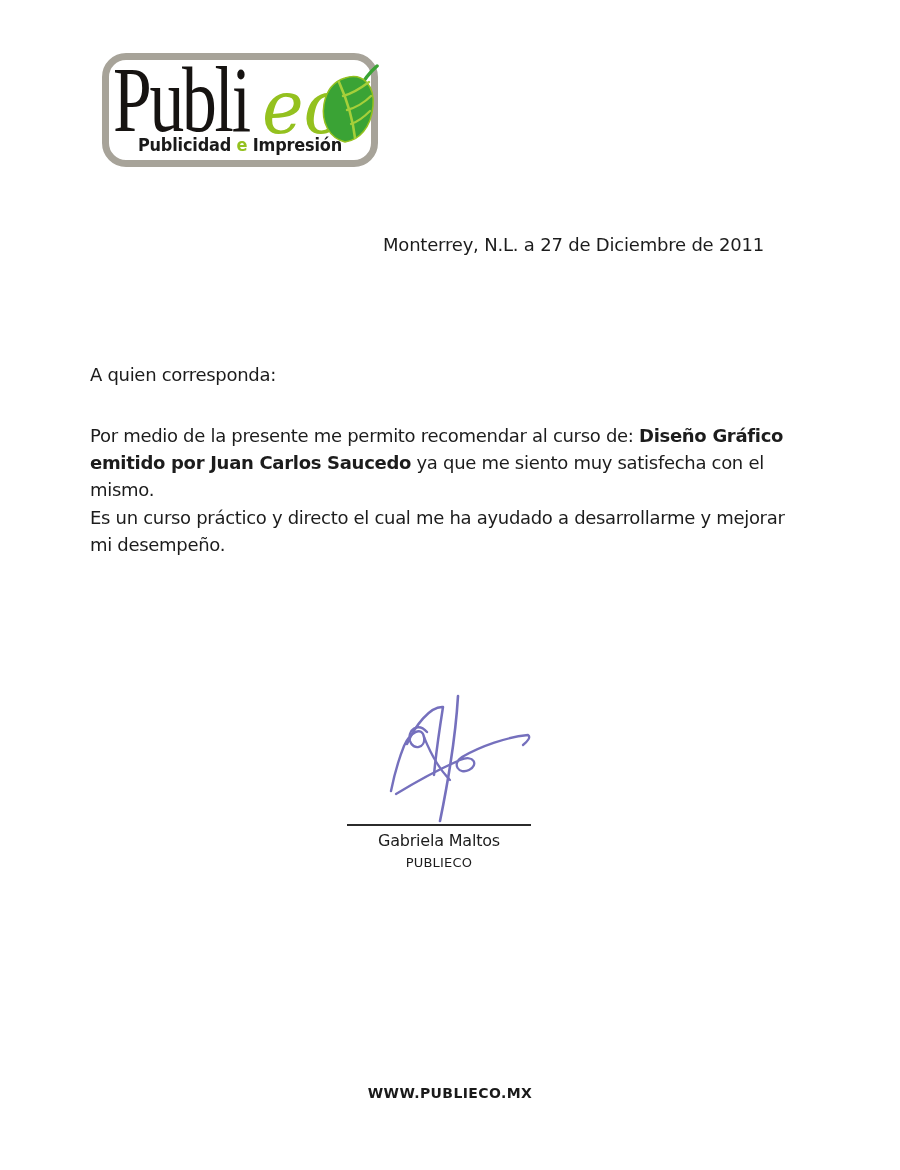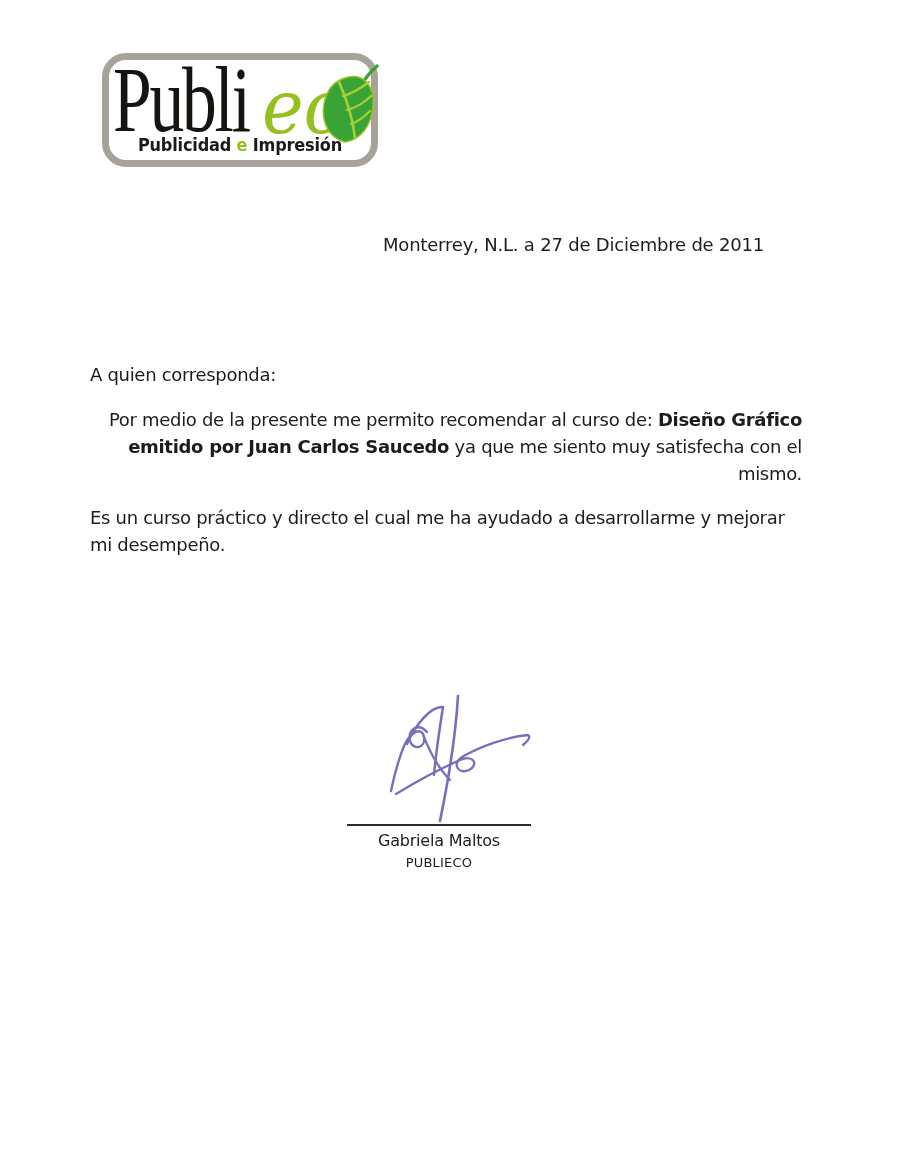--- a/index.html
+++ b/index.html
@@ -34,21 +34,21 @@
   }
   .tagline-accent{color:#94c11f;}
 
   
   .date-line{
     position:absolute;left:383px;top:234px;font-size:18px;line-height:22px;
     letter-spacing:-0.2px;white-space:nowrap;
   }
   .salutation{position:absolute;left:90px;top:361px;font-size:18px;line-height:27px;letter-spacing:-0.3px;}
   .para{position:absolute;left:90px;width:712px;font-size:18px;line-height:27px;letter-spacing:-0.3px;}
-  .para-1{top:406px;text-align:right;}
+  .para-1{top:422px;}
   .para-2{top:504px;}
   .closing{position:absolute;left:90px;top:618px;font-size:18px;line-height:27px;letter-spacing:-0.3px;}
   .bold-seg{font-weight:bold;}
 
   
   .signature-svg{position:absolute;left:380px;top:680px;width:160px;height:150px;}
   .sig-rule{position:absolute;left:347px;top:824px;width:184px;border-top:2px solid #2b2b2b;}
   .sig-name{position:absolute;left:327px;top:829px;width:224px;text-align:center;font-size:16px;line-height:23px;letter-spacing:-0.2px;}
   .sig-org{position:absolute;left:327px;top:852px;width:224px;text-align:center;font-size:13px;line-height:22px;letter-spacing:0.2px;}
 
@@ -102,14 +102,15 @@
       <path stroke-width="2.3" d="M 16 114 C 44 97 64 87 80 80 C 94 74 99 85 89 90 C 79 95 71 84 82 77 C 101 66 127 57 148 55 C 151 57 148 61 143 65"></path>
 
       <path stroke-width="2.2" d="M 44 57 C 50 72 58 88 70 100"></path>
     </g>
   </svg>
 
   <div class="sig-rule"></div>
   <div class="sig-name">Gabriela Maltos</div>
   <div class="sig-org">PUBLIECO</div>
 
+  <div class="footer-site">WWW.PUBLIECO.MX</div>
 
 </div>
 
 </body></html>

